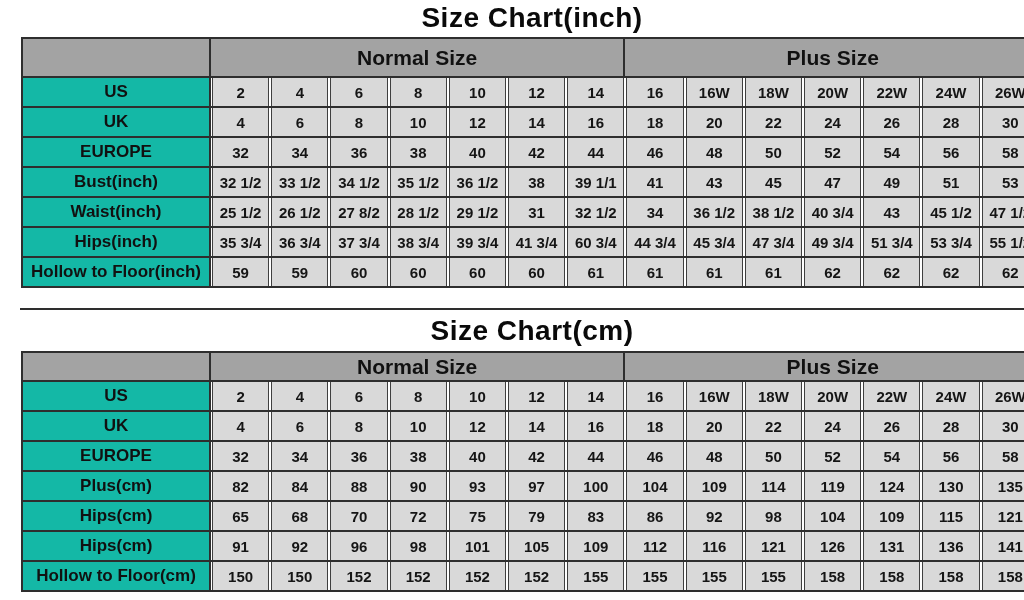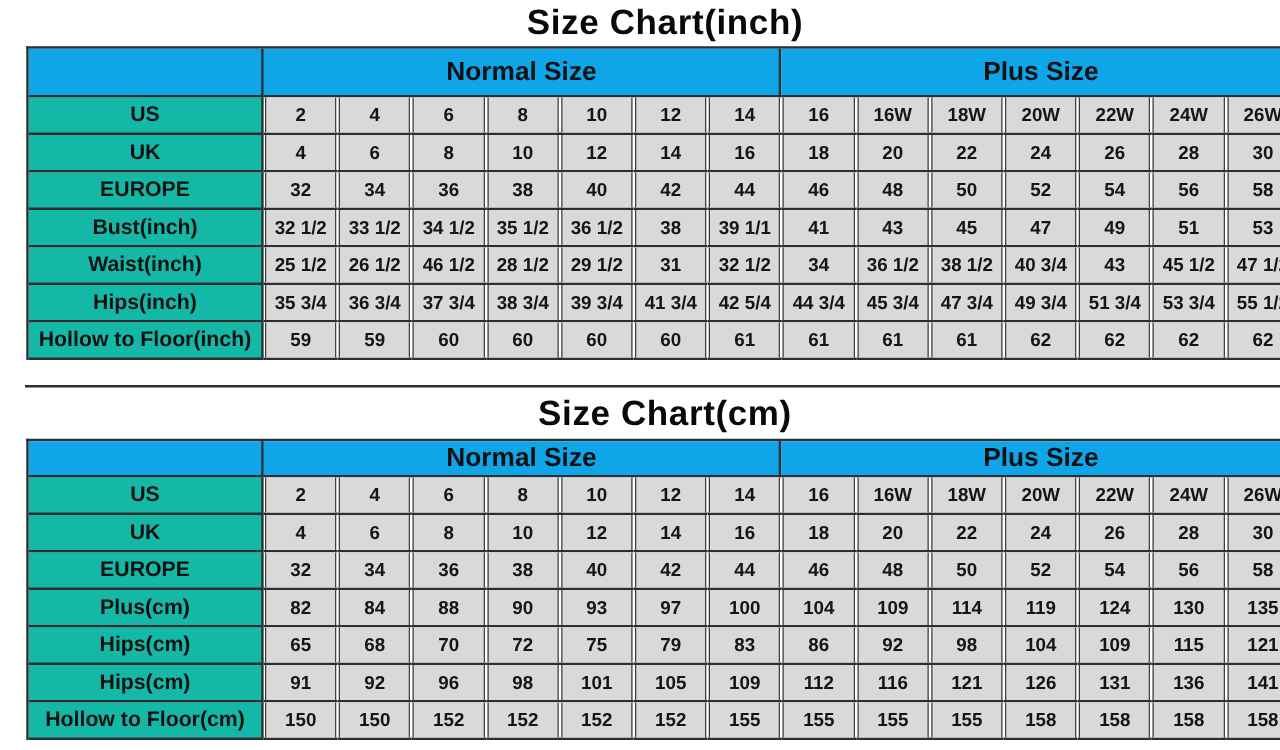--- a/index.html
+++ b/index.html
@@ -23,21 +23,21 @@
   .chart-title.cm{height:41px;line-height:42px;}
   .spacer{height:20px;}
   .section-rule{height:2px;width:1024px;background:var(--line);}
   table.size-table{
     width:1021px;margin-left:1px;
     border-collapse:separate;border-spacing:0;table-layout:fixed;
     border:2px solid var(--line);border-bottom:none;
   }
   col.label-col{width:188px;}
   th,td{padding:0;border-bottom:2px solid var(--line);}
-  thead th{background:#0ea5e9;font-weight:600;font-size:21px;text-align:center;vertical-align:middle;}
+  thead th{background:#a3a3a3;font-weight:600;font-size:21px;text-align:center;vertical-align:middle;}
   table.t0 thead th{height:37px;}
   table.t1 thead th{height:27px;}
   th.corner{border-right:2px solid var(--line);}
   th.group-normal{border-right:2px solid var(--line);}
   tbody th.row-label{
     background:#14b8a6;border-right:2px solid var(--line);
     font-weight:600;font-size:17px;text-align:center;vertical-align:middle;
     height:28px;line-height:28px;white-space:nowrap;
   }
   td.size-cell{background:#ffffff;}
@@ -264,21 +264,21 @@
           </tr>
           <tr>
             <th class="row-label">Waist(inch)</th>
             <td class="size-cell">
               <div class="fill">25 1/2</div>
             </td>
             <td class="size-cell">
               <div class="fill">26 1/2</div>
             </td>
             <td class="size-cell">
-              <div class="fill">46 1/2</div>
+              <div class="fill">27 8/2</div>
             </td>
             <td class="size-cell">
               <div class="fill">28 1/2</div>
             </td>
             <td class="size-cell">
               <div class="fill">29 1/2</div>
             </td>
             <td class="size-cell">
               <div class="fill">31</div>
             </td>
@@ -321,21 +321,21 @@
             <td class="size-cell">
               <div class="fill">38 3/4</div>
             </td>
             <td class="size-cell">
               <div class="fill">39 3/4</div>
             </td>
             <td class="size-cell">
               <div class="fill">41 3/4</div>
             </td>
             <td class="size-cell">
-              <div class="fill">42 5/4</div>
+              <div class="fill">60 3/4</div>
             </td>
             <td class="size-cell">
               <div class="fill">44 3/4</div>
             </td>
             <td class="size-cell">
               <div class="fill">45 3/4</div>
             </td>
             <td class="size-cell">
               <div class="fill">47 3/4</div>
             </td>

